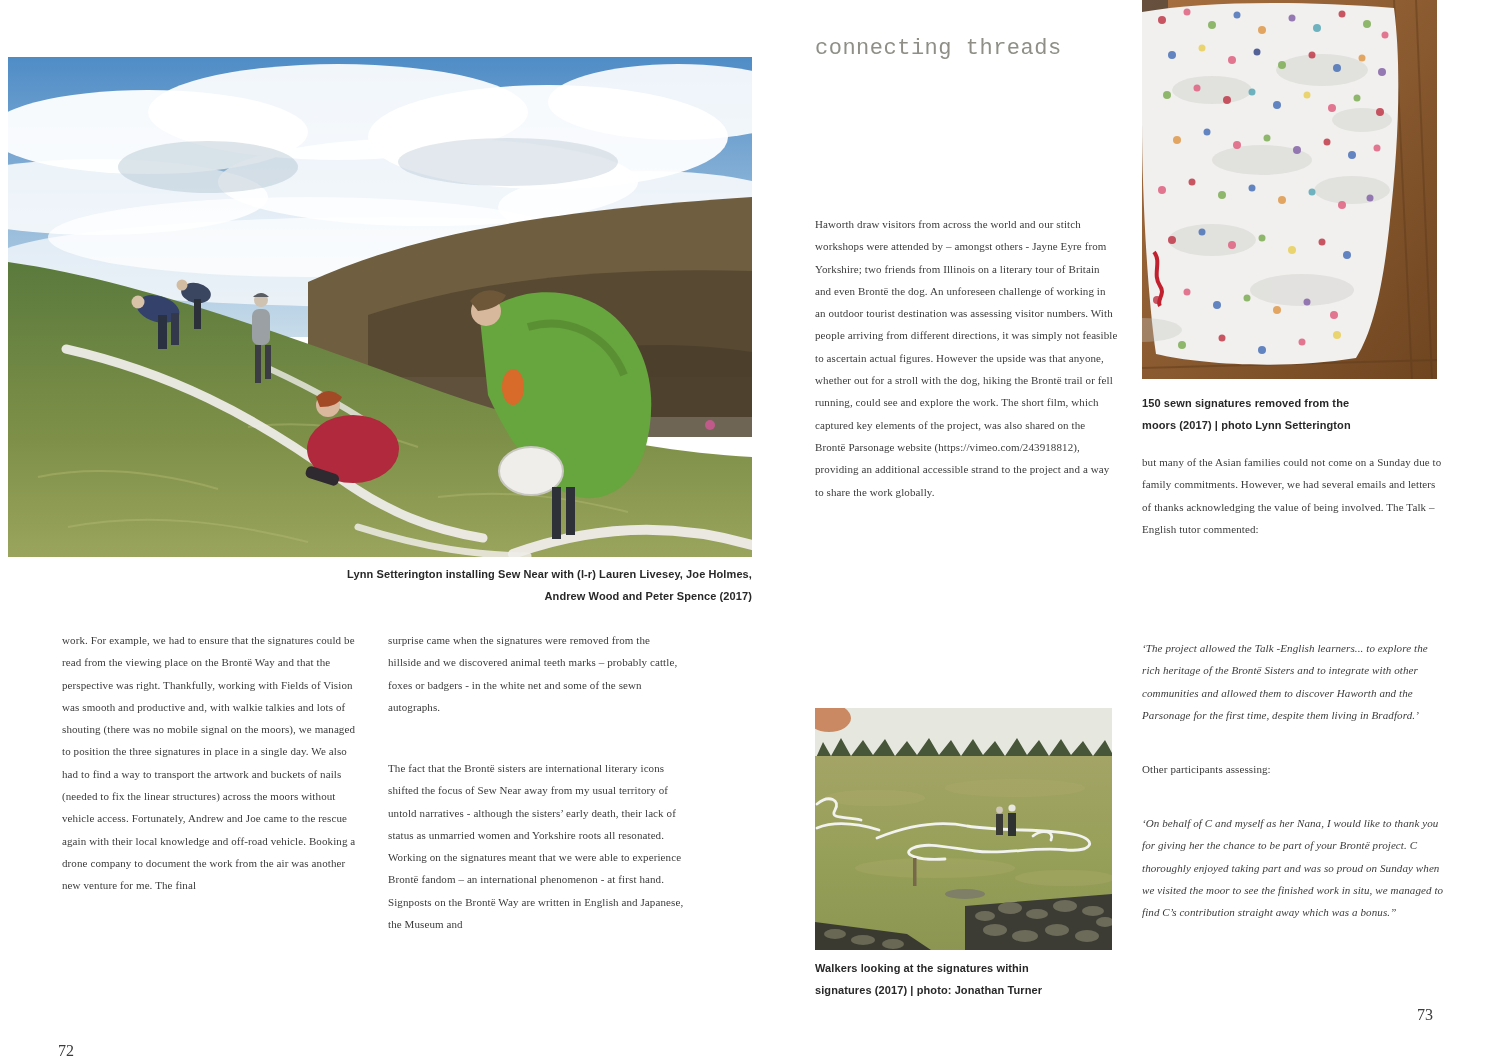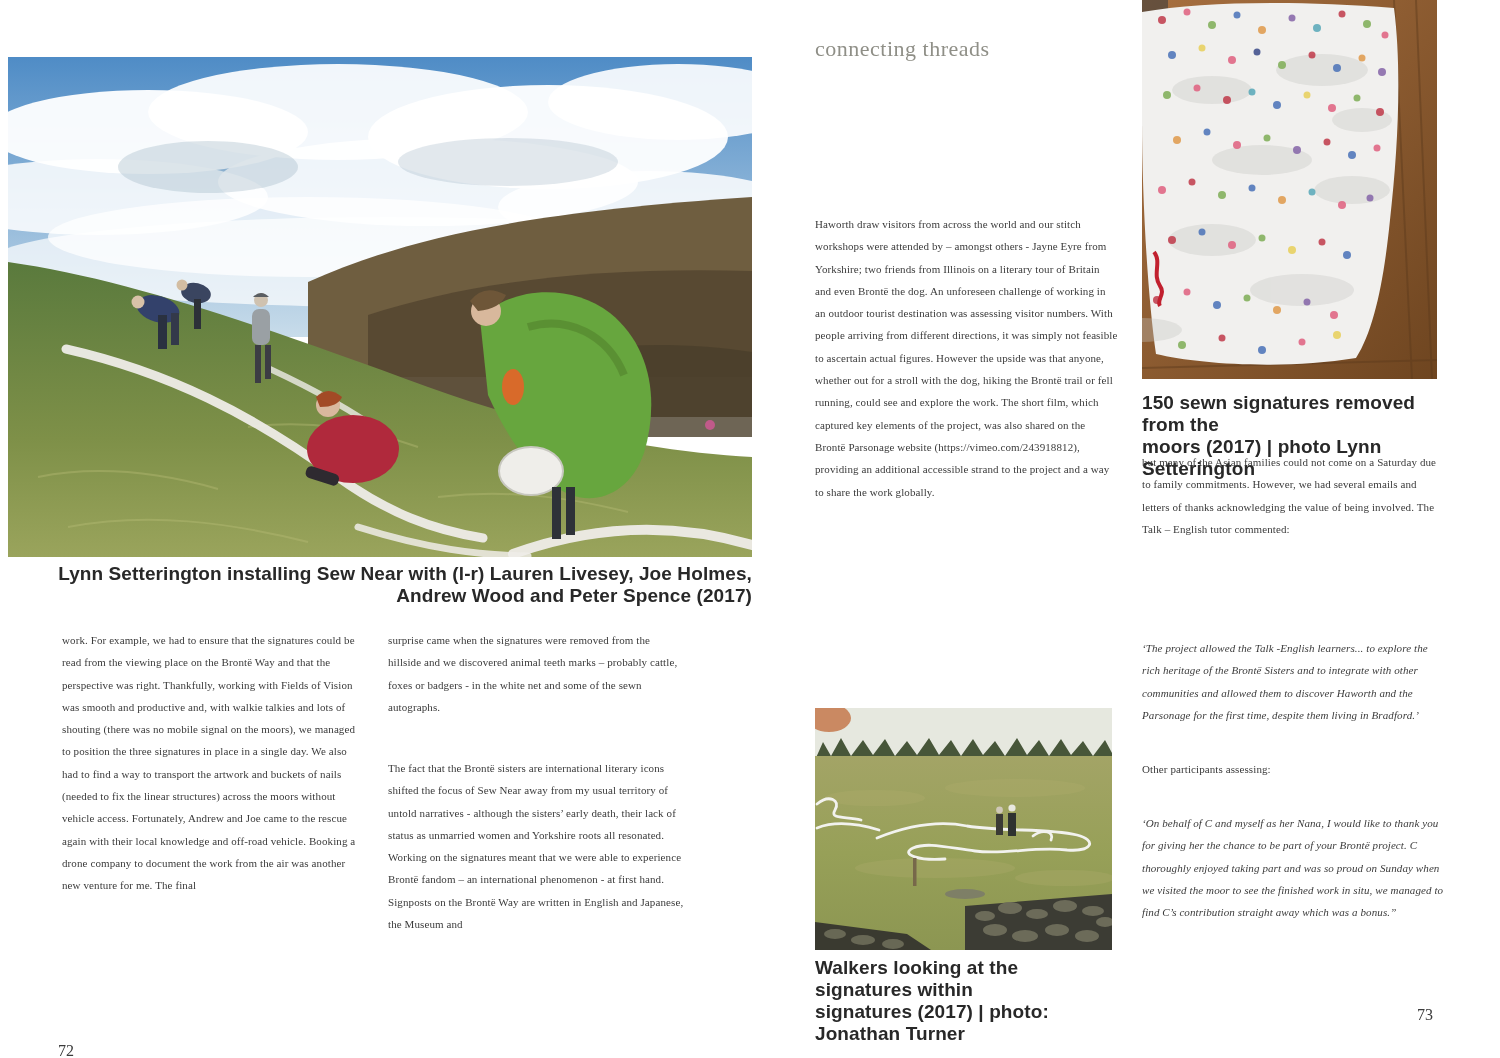--- a/index.html
+++ b/index.html
@@ -8,25 +8,25 @@
     font-family:"Liberation Serif", serif; color:#3a3a3a; overflow:hidden;
   }
   .abs { position:absolute; }
   .body {
     font-size:11px; line-height:22.3px; text-align:left;
     color:#3b3b3b; letter-spacing:0.1px;
   }
   .italic { font-style:italic;margin-top:32px; }
   .caption {
     font-family:"Liberation Sans", sans-serif; font-weight:bold;
-    font-size:19px; line-height:22px; color:#282828; letter-spacing:0.1px;
+    font-size:11px; line-height:22px; color:#282828; letter-spacing:0.1px;
   }
   .header {
     font-size:22px; color:#8f8f87; letter-spacing:0.5px;
-    font-family:Liberation Serif, serif;
+    font-family:Liberation Mono, monospace;
   }
   .pagenum { font-size:16px; color:#3b3b3b; }
   svg { display:block; }
 </style>
 </head>
 <body>
 
 <div class="spread">
 
   <svg class="abs" style="left:8px; top:57px;" width="744" height="500" viewBox="0 0 744 500" aria-hidden="true">
@@ -278,20 +278,20 @@
       <circle cx="195" cy="335" r="4" fill="#e8d05a"></circle>
     </g>
     <path d="M12,252 C20,262 10,274 18,286 C24,294 14,300 18,306" fill="none" stroke="#c1202e" stroke-width="4"></path>
   </svg>
 
   <div class="abs caption" style="left:1142px; top:392px; width:303px;">
     <div>150 sewn signatures removed from the</div>
     <div>moors (2017) | photo Lynn Setterington</div>
   </div>
 
-  <div class="abs body" style="left:1142px; top:451px; width:303px;">but many of the Asian families could not come on a Saturday due to family commitments. However, we had several emails and letters of thanks acknowledging the value of being involved. The Talk – English tutor commented:</div>
+  <div class="abs body" style="left:1142px; top:451px; width:303px;">but many of the Asian families could not come on a Sunday due to family commitments. However, we had several emails and letters of thanks acknowledging the value of being involved. The Talk – English tutor commented:</div>
   <div class="abs body italic" style="left:1142px; top:605px; width:303px;">‘The project allowed the Talk -English learners... to explore the rich heritage of the Brontë Sisters and to integrate with other communities and allowed them to discover Haworth and the Parsonage for the first time, despite them living in Bradford.’</div>
   <div class="abs body" style="left:1142px; top:758px; width:303px;">Other participants assessing:</div>
   <div class="abs body italic" style="left:1142px; top:780px; width:303px;">‘On behalf of C and myself as her Nana, I would like to thank you for giving her the chance to be part of your Brontë project. C thoroughly enjoyed taking part and was so proud on Sunday when we visited the moor to see the finished work in situ, we managed to find C’s contribution straight away which was a bonus.”</div>
 
   <div class="abs pagenum" style="left:1417px; top:1006px;">73</div>
 
 </div>
 
 </body></html>

